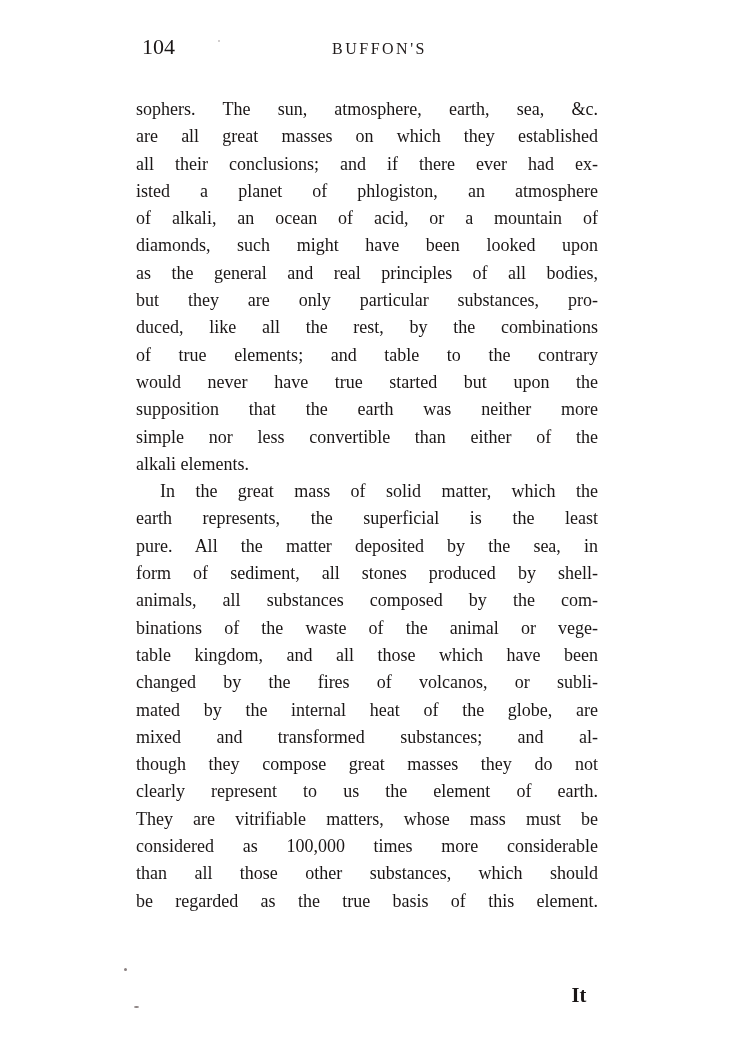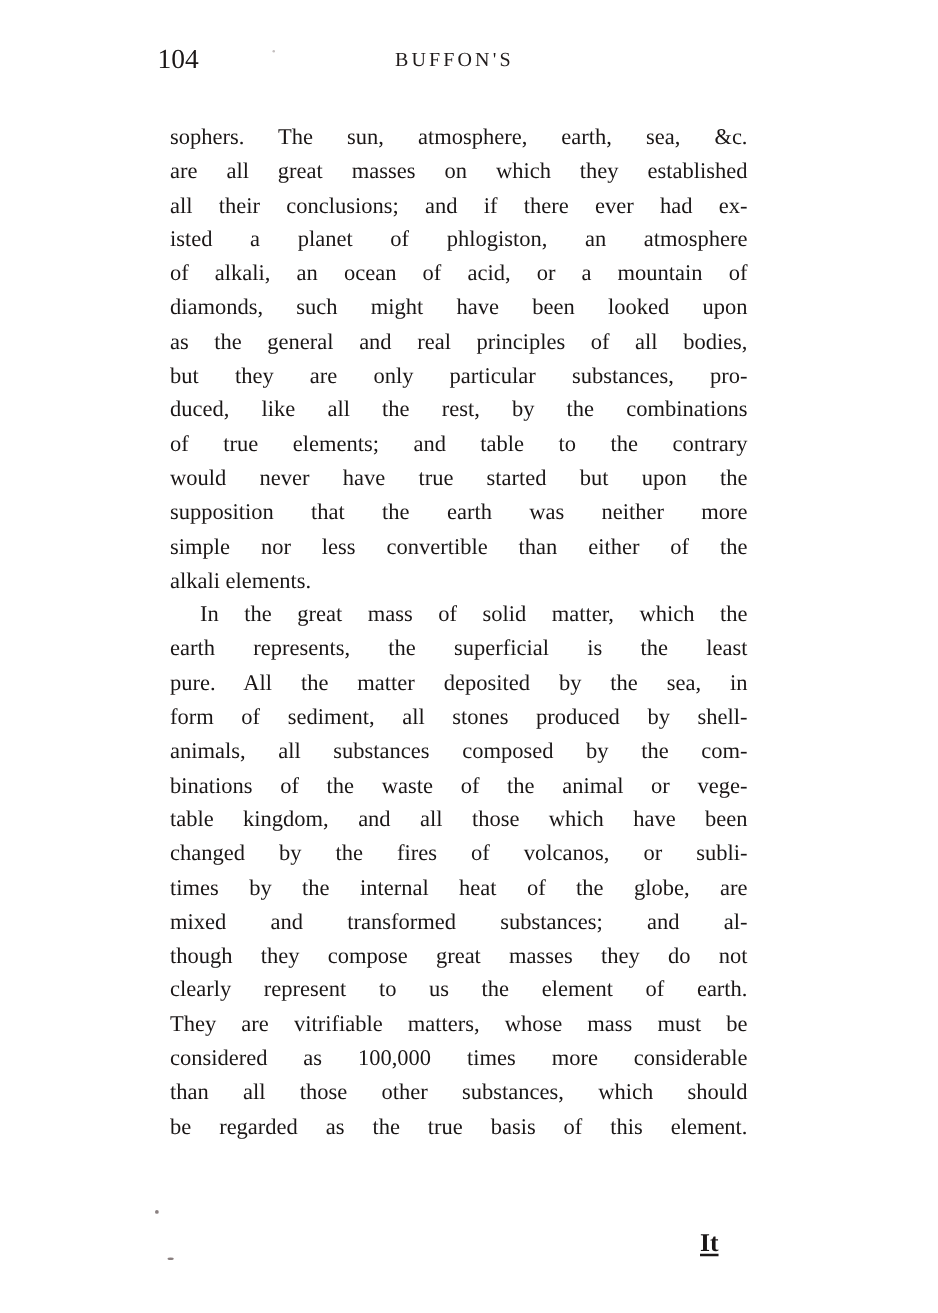--- a/index.html
+++ b/index.html
@@ -16,21 +16,21 @@
       color: #1a1616;
     }
     .page {
       position: absolute;
       left: 0; top: 0;
       width: 750px; height: 1050px;
       background: #ffffff;
     }
     .header {
       position: absolute;
-      left: 120px;
+      left: 136px;
       top: 34px;
       width: 462px;
       height: 30px;
     }
     .page-number {
       position: absolute;
       left: 6px;
       top: 0;
       font-size: 22px;
       letter-spacing: 0px;
@@ -66,25 +66,24 @@
       text-align-last: left;
     }
     .line.indent {
       padding-left: 24px;
     }
     .catchword {
       position: absolute;
       left: 560px;
       top: 984px;
       width: 38px;
-      text-align: left;
+      text-align: center;
       font-size: 20.5px;
       font-weight: bold;
       color: #1a1616;
-      text-decoration: underline;
     }
     .speck {
       position: absolute;
       background: #8a8080;
       border-radius: 50%;
     }
   </style>
 </head>
 <body>
 
@@ -113,21 +112,21 @@
     <span class="line last">alkali elements.</span>
 
     <span class="line indent">In the great mass of solid matter, which the</span>
     <span class="line">earth represents, the superficial is the least</span>
     <span class="line">pure.  All the matter deposited by the sea, in</span>
     <span class="line">form of sediment, all stones produced by shell-</span>
     <span class="line">animals, all substances composed by the com-</span>
     <span class="line">binations of the waste of the animal or vege-</span>
     <span class="line">table kingdom, and all those which have been</span>
     <span class="line">changed by the fires of volcanos, or subli-</span>
-    <span class="line">times by the internal heat of the globe, are</span>
+    <span class="line">mated by the internal heat of the globe, are</span>
     <span class="line">mixed and transformed substances; and al-</span>
     <span class="line">though they compose great masses they do not</span>
     <span class="line">clearly represent to us the element of earth.</span>
     <span class="line">They are vitrifiable matters, whose mass must be</span>
     <span class="line">considered as 100,000 times more considerable</span>
     <span class="line">than all those other substances, which should</span>
     <span class="line">be regarded as the true basis of this element.</span>
   </div>
 
   <span class="catchword">It</span>

